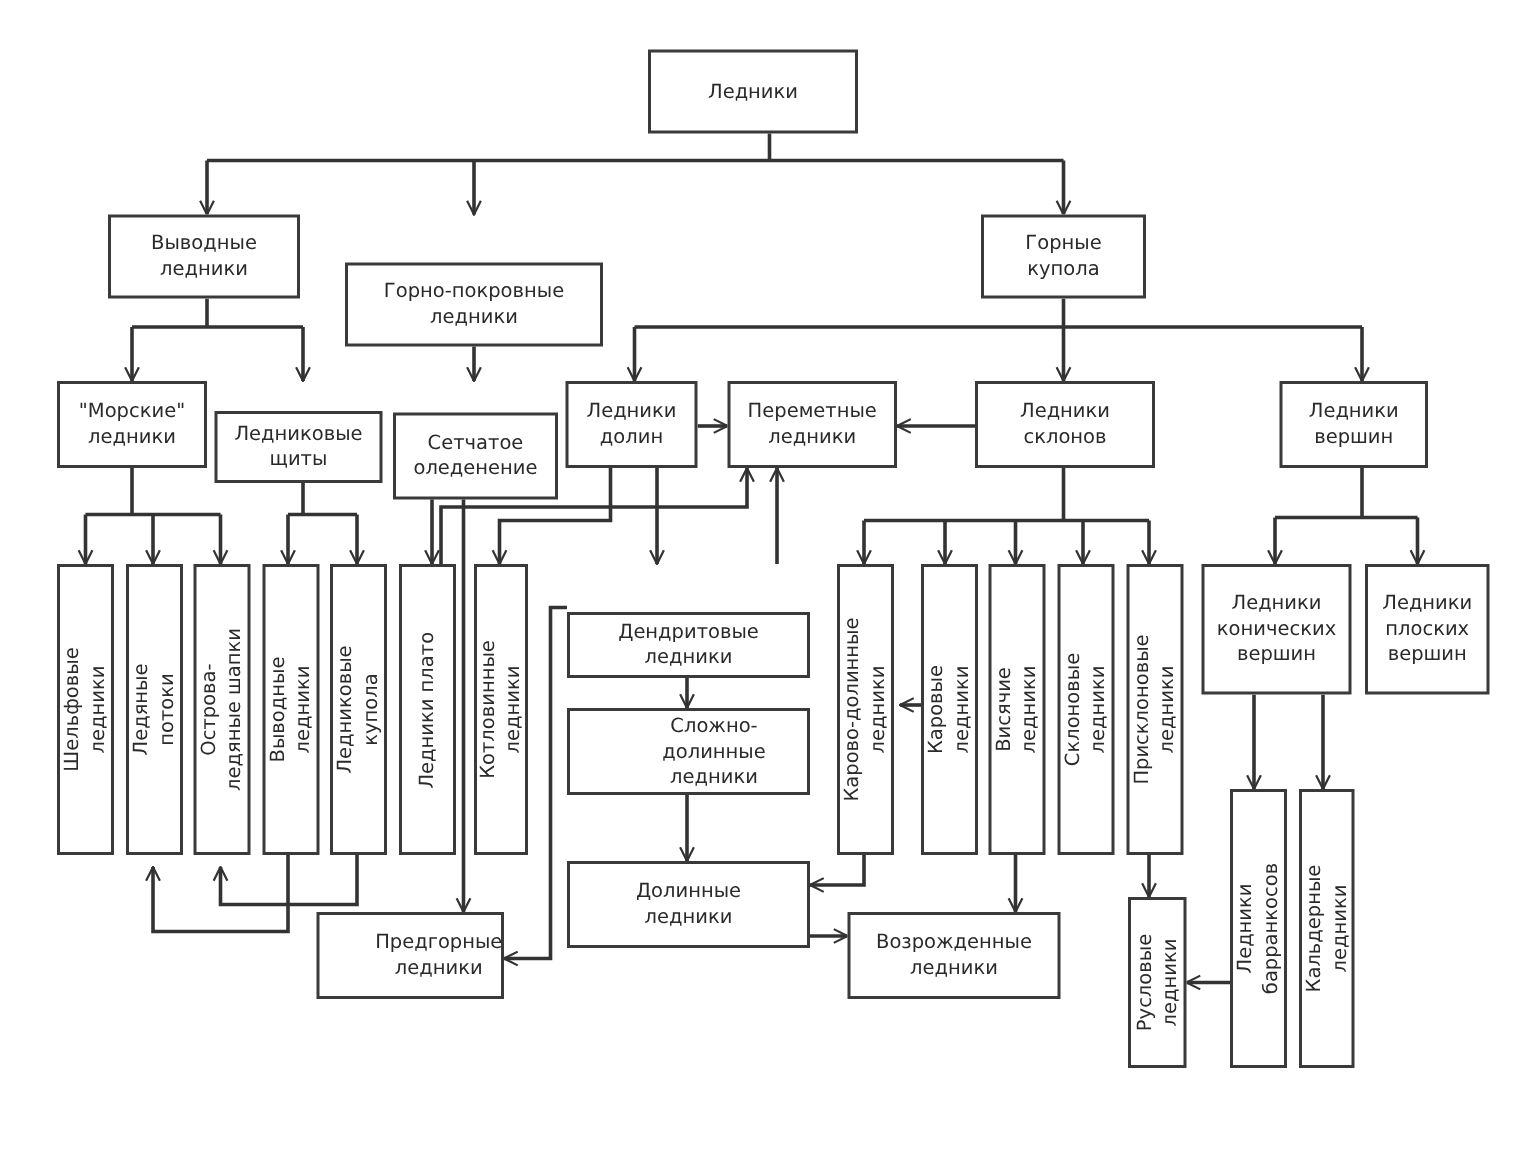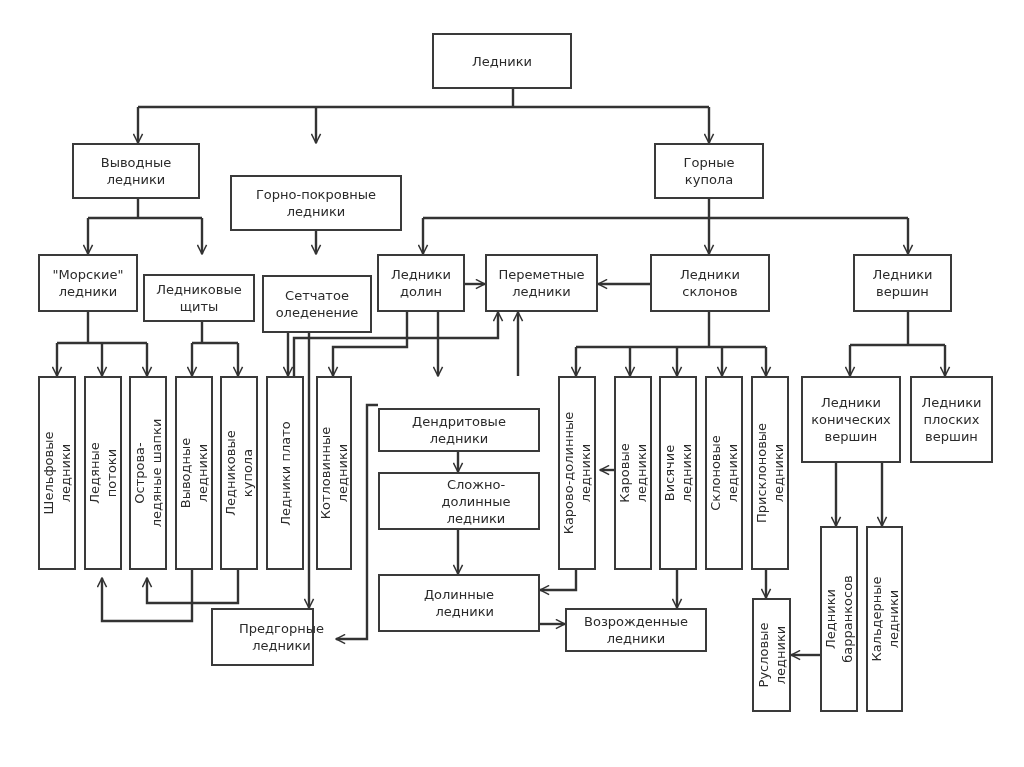--- a/index.html
+++ b/index.html
@@ -117,25 +117,25 @@
   <div class="box vbox" style="left:220px;top:376px;width:38px;height:194px;"><span>Ледниковые
 купола</span></div>
   <div class="box vbox" style="left:266px;top:376px;width:38px;height:194px;"><span>Ледники плато</span></div>
   <div class="box vbox" style="left:316px;top:376px;width:36px;height:194px;"><span>Котловинные
 ледники</span></div>
 
   <div class="box" style="left:378px;top:376px;width:162px;height:44px;margin-top:32px;">Дендритовые
 ледники</div>
   <div class="box" style="left:378px;top:472px;width:162px;height:58px;padding-left:34px;">Сложно-долинные
 ледники</div>
-  <div class="box" style="left:378px;top:574px;width:162px;height:58px;text-align:right;">Долинные
+  <div class="box" style="left:378px;top:574px;width:162px;height:58px;">Долинные
 ледники</div>
-  <div class="box" style="left:211px;top:608px;width:103px;height:58px;padding-left:38px;">Предгорные
+  <div class="box" style="left:211px;top:608px;width:125px;height:58px;padding-left:38px;">Предгорные
 ледники</div>
-  <div class="box" style="left:565px;top:608px;width:142px;height:44px;">Возрожденные
+  <div class="box" style="left:565px;top:608px;width:142px;height:58px;">Возрожденные
 ледники</div>
 
   <div class="box vbox" style="left:558px;top:376px;width:38px;height:194px;"><span>Карово-долинные
 ледники</span></div>
   <div class="box vbox" style="left:614px;top:376px;width:38px;height:194px;"><span>Каровые
 ледники</span></div>
   <div class="box vbox" style="left:659px;top:376px;width:38px;height:194px;"><span>Висячие
 ледники</span></div>
   <div class="box vbox" style="left:705px;top:376px;width:38px;height:194px;"><span>Склоновые
 ледники</span></div>

